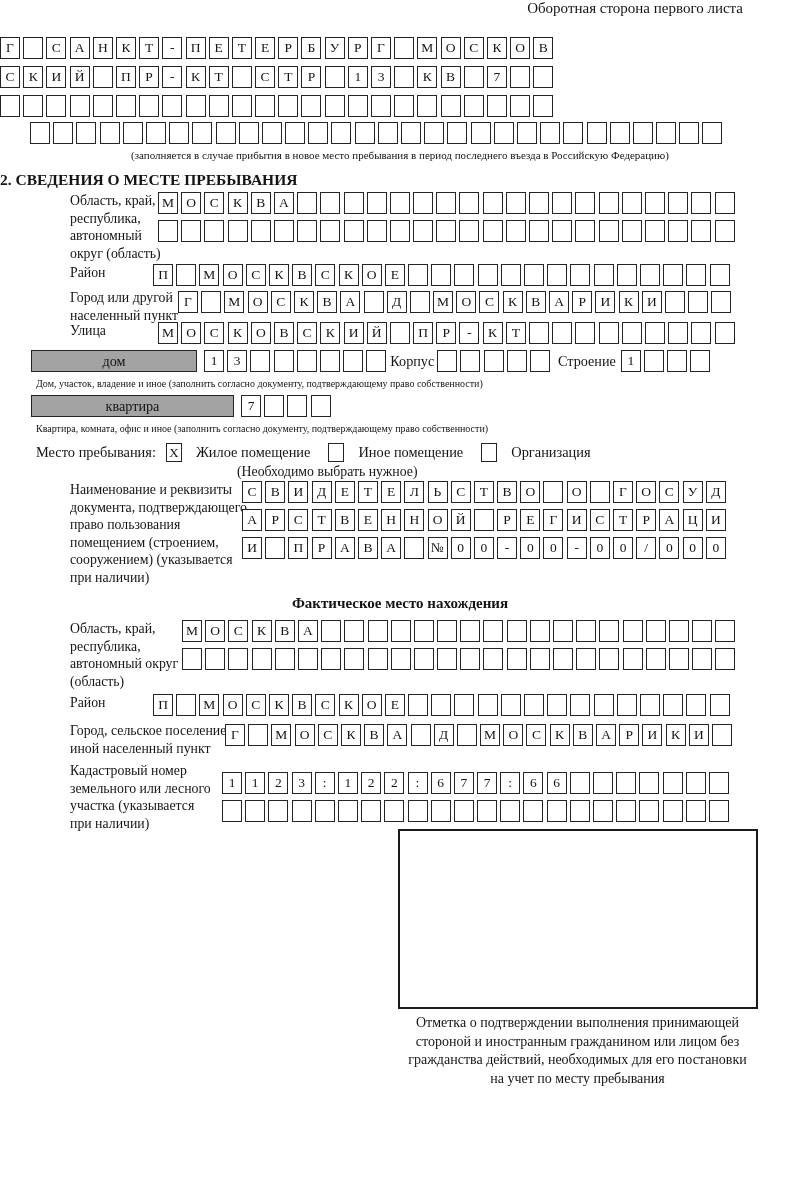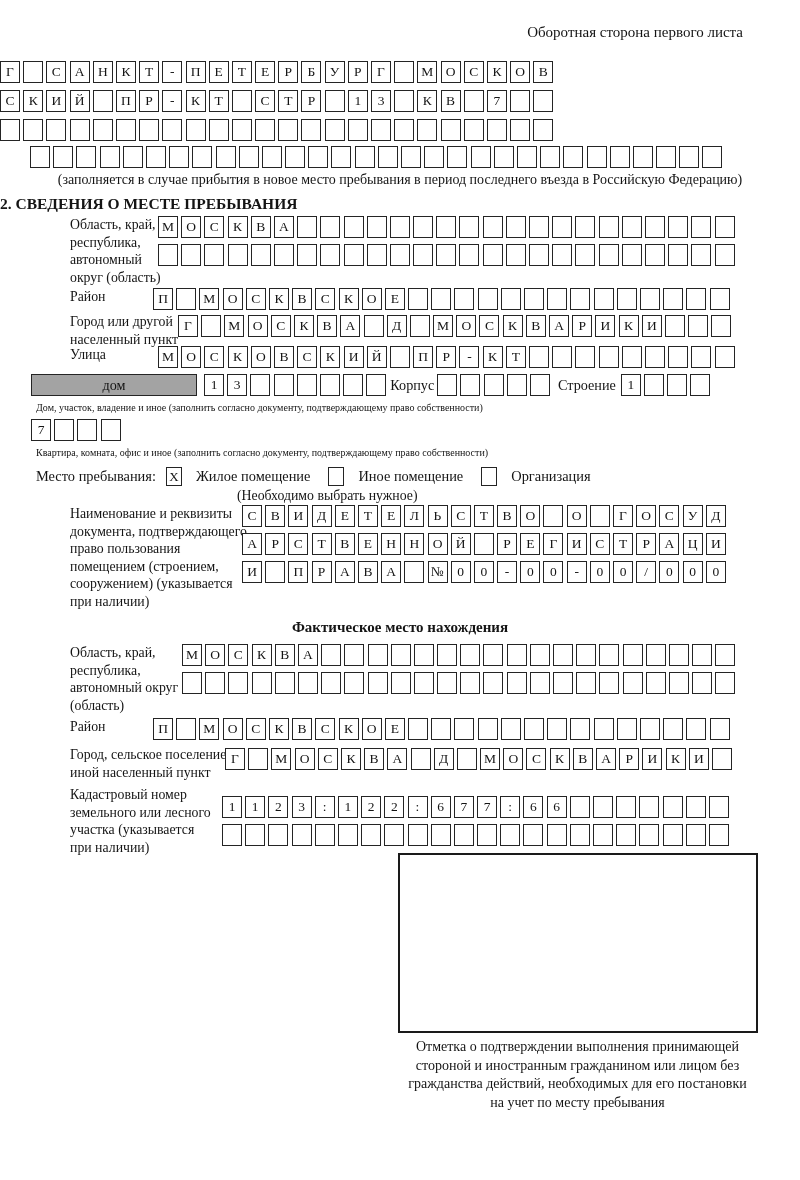--- a/index.html
+++ b/index.html
@@ -1,20 +1,20 @@
 <!DOCTYPE html>
 <html><head>
 <meta charset="utf-8">
 <style>
   html,body { margin:0; padding:0; background:#fff; }
   .page {
     position:relative; width:800px; height:1180px; background:#ffffff;
     font-family:"Liberation Serif", serif; color:#141414; overflow:hidden;
   }
-  .top-note { padding-top:24px; margin-right:57px; text-align:right; font-size:15px; }
+  .top-note { margin-right:57px; text-align:right; font-size:15px; }
 
   .frow { display:flex; align-items:flex-start; }
   .lbl { white-space:pre; font-size:13.8px; line-height:17.5px; margin-left:70px; flex:none; }
   .w-b1 { width:105px; }
   .w-reg { width:88px; }
   .w-rai { width:83px; }
   .w-city2 { width:108px; }
   .w-street { width:88px; }
   .w-doc { width:172px; }
   .w-reg3 { width:112px; }
@@ -24,21 +24,21 @@
   .cellcol { display:flex; flex-direction:column; gap:6px; }
   .cellcol.g7 { gap:7px; }
   .cellrow { display:flex; gap:3.2px; flex:none; }
   .cell {
     width:18px; height:20px; border:1.5px solid #242424; flex:none;
     display:flex; align-items:center; justify-content:center;
     font-size:13.5px; line-height:1; background:#fff;
   }
   .overflow-row { margin-left:30px; margin-top:5px; }
 
-  .note { font-size:14px; text-align:center; line-height:17px; }
+  .note { font-size:11px; text-align:center; line-height:17px; }
   .note1 { margin-top:3px; }
   .h2 { margin-top:6px; font-size:15.5px; font-weight:bold; text-align:left; line-height:19px; }
 
   .b1 { margin-top:20px; }
   .region2 { margin-top:3px; }
   .district2 { margin-top:2px; }
   .city2 { margin-top:3px; }
   .city2 .cellcol { margin-top:2px; }
   .street { margin-top:-2px; }
 
@@ -393,20 +393,21 @@
     <div class="cellrow">
         <span class="cell">1</span>
         <span class="cell"></span>
         <span class="cell"></span>
         <span class="cell"></span>
       </div>
   </div>
   <div class="note-plain note-h">Дом, участок, владение и иное (заполнить согласно документу, подтверждающему право собственности)</div>
 
   <div class="apt-row">
+    <div class="wbox kv-box">квартира</div>
     <div class="cellrow">
         <span class="cell">7</span>
         <span class="cell"></span>
         <span class="cell"></span>
         <span class="cell"></span>
       </div>
   </div>
   <div class="note-plain note-a">Квартира, комната, офис и иное (заполнить согласно документу, подтверждающему право собственности)</div>
 
   <div class="stay-row">

